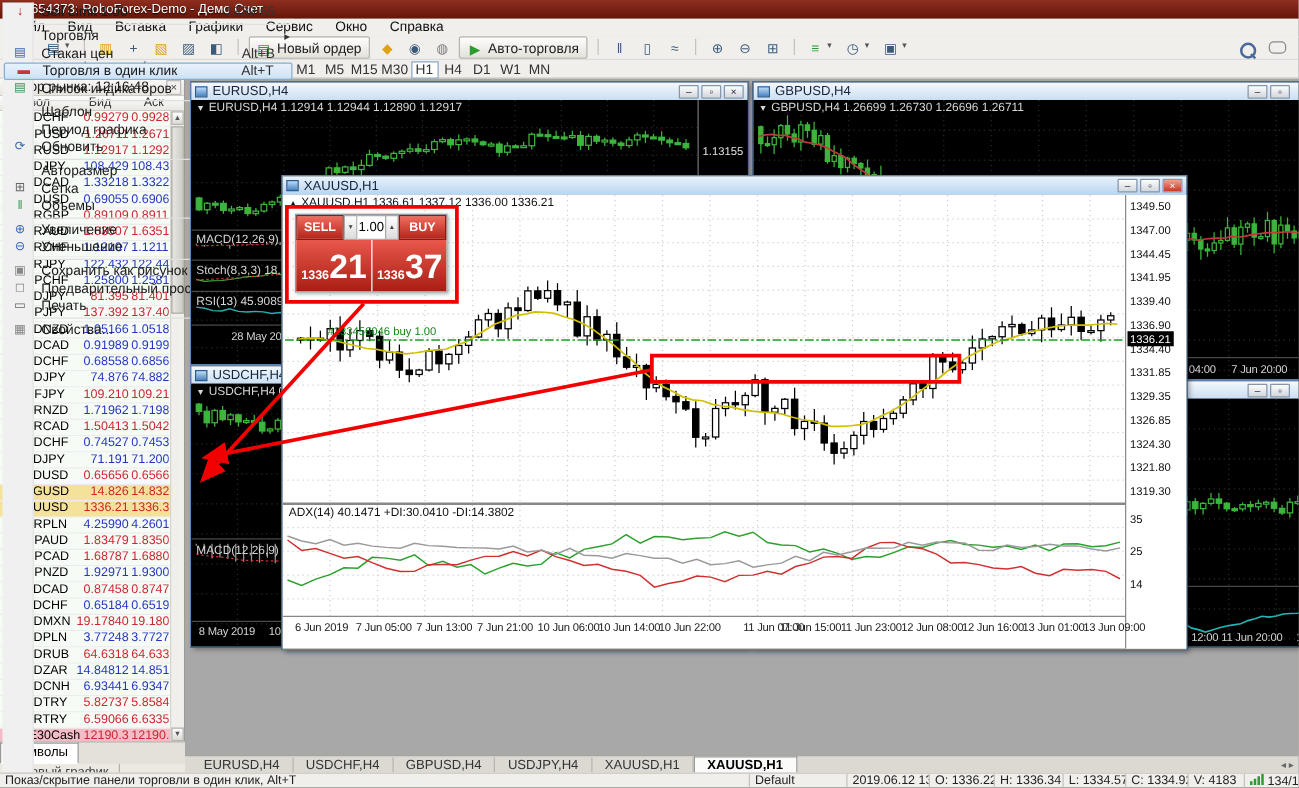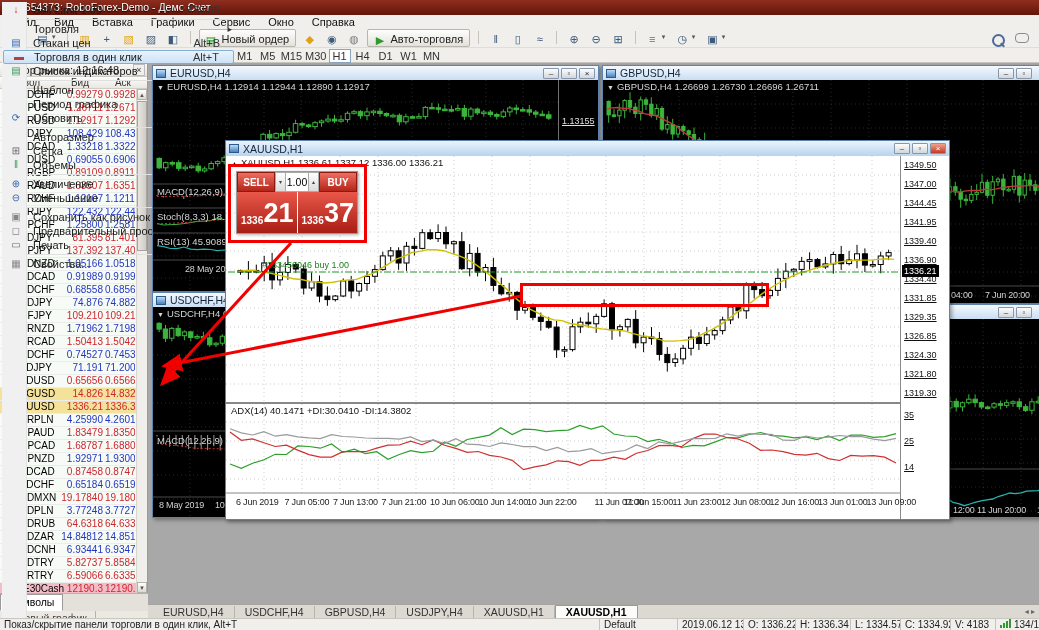--- a/index.html
+++ b/index.html
@@ -69,21 +69,21 @@
   .win-btns{margin-left:auto;display:flex;gap:2px;}
   .wbtn{width:16px;height:11px;background:linear-gradient(#fdfdfd,#d2d7dd);border:1px solid #8796aa;font-size:8px;line-height:9px;text-align:center;color:#223;box-sizing:border-box;border-radius:1px;}
   .wbtn.close-red{background:linear-gradient(#f0a08e,#c23b24);color:#fff;}
   .win-body{position:absolute;left:0;right:0;bottom:0;top:14px;background:#000;overflow:hidden;}
   .win.active .win-body{top:15px;background:#fff;}
   .chlab{position:absolute;color:#d6d6d6;font-size:9.5px;white-space:nowrap;}
   .chlab.dkk{color:#111;}
   .dirico{font-size:7px;margin-right:3px;}
   .axlab{position:absolute;font-size:9px;color:#d2d2d2;white-space:nowrap;letter-spacing:-0.2px;}
   .axlab.dkk{color:#222;}
-  .pslab{position:absolute;font-size:9px;color:#e0e0e0;white-space:nowrap;text-decoration:underline;}
+  .pslab{position:absolute;font-size:9px;color:#e0e0e0;white-space:nowrap;}
   .scale-strip{position:absolute;top:0;bottom:0;background:#000;border-left:1px solid #707070;}
   .win.active .scale-strip{background:#fff;border-left:1px solid #8a8a8a;}
   .win.active .pslab{color:#111;}
   .curbox{position:absolute;background:#fff;color:#000;font-size:9px;line-height:12px;padding:0 2px;}
   .curbox.inv{background:#000;color:#fff;}
 
   
   #oneclick{left:236px;top:171px;width:122px;height:63px;background:#f4f4f4;border:1px solid #9a9a9a;box-sizing:border-box;z-index:6;box-shadow:1px 1px 3px rgba(0,0,0,.3);}
   #oc-row1{position:absolute;left:0;top:0;right:0;height:20px;display:flex;}
   .oc-btn{flex:0 0 38px;background:linear-gradient(#ef6d5f,#b3251a);color:#fff;font-weight:bold;font-size:10px;text-align:center;line-height:19px;border:1px solid #8c1a10;box-sizing:border-box;}

